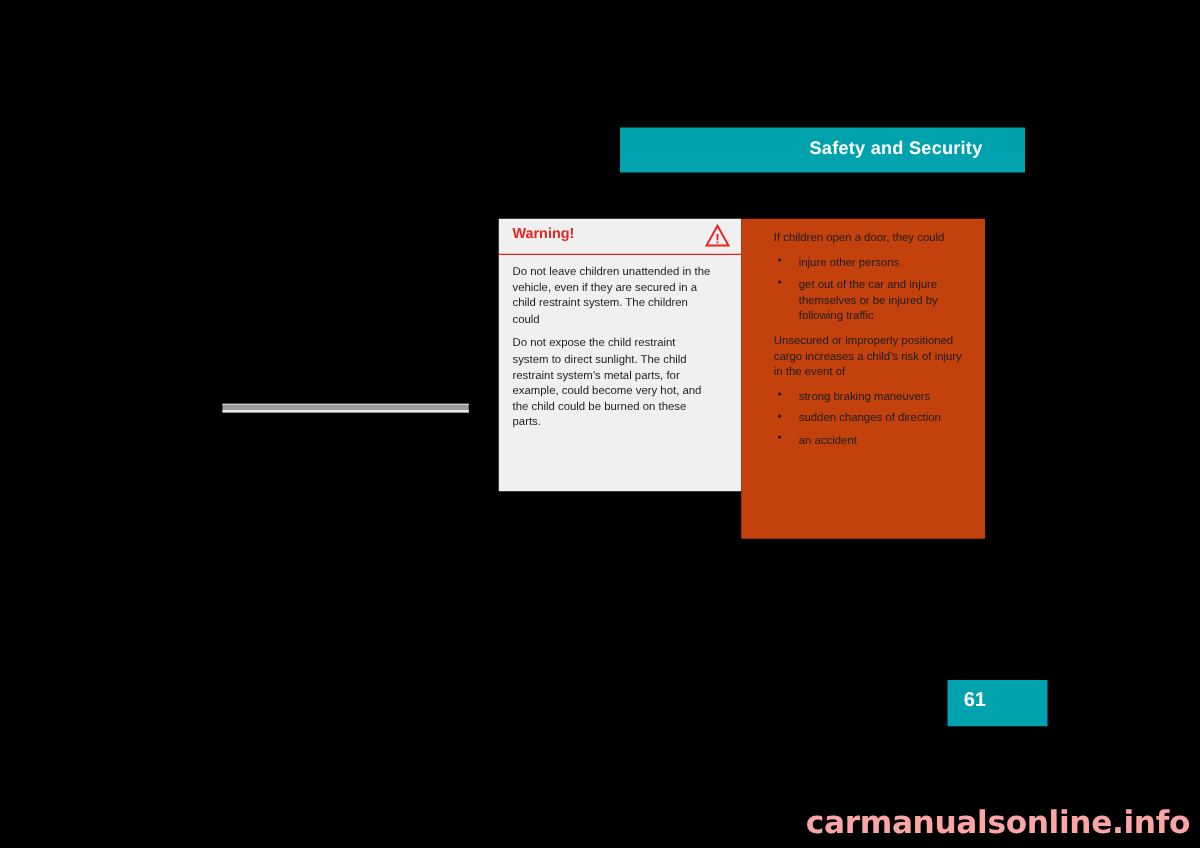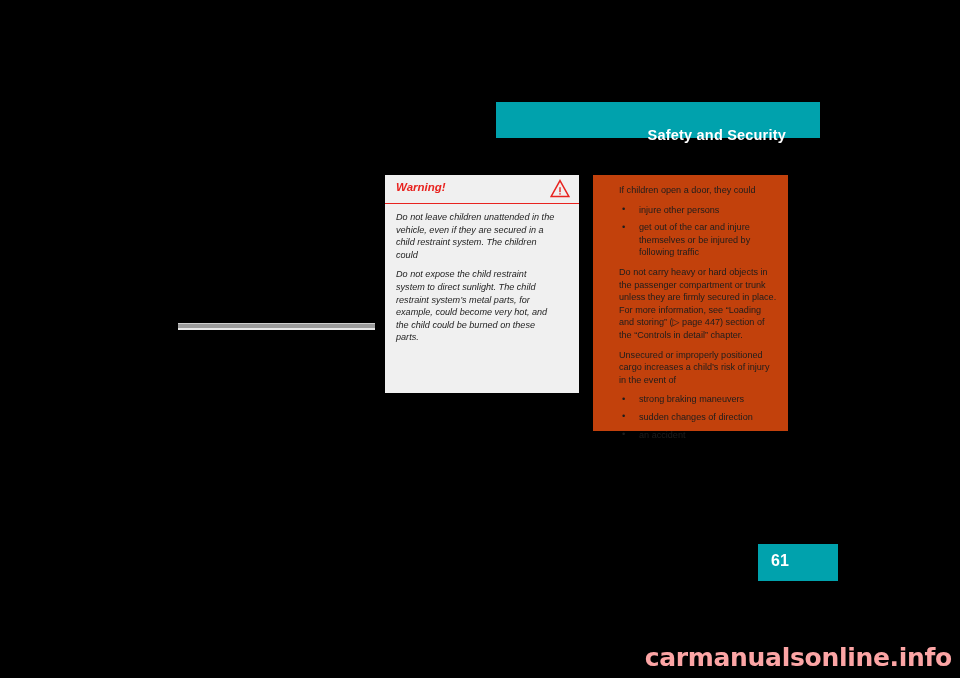--- a/index.html
+++ b/index.html
@@ -21,21 +21,21 @@
     position: absolute;
     left: 496px;
     top: 102px;
     width: 324px;
     height: 36px;
     background: #00a2ad;
   }
   #header-title {
     position: absolute;
     right: 34px;
-    top: 25px;
+    top: 9px;
     color: #ffffff;
     font-size: 14.5px;
     font-weight: bold;
     letter-spacing: 0.2px;
     white-space: nowrap;
   }
 
   
   #left-rule {
     position: absolute;
@@ -45,27 +45,26 @@
     height: 7px;
     background: #9c9c9c;
     border-top: 1px solid #cfcfcf;
     border-bottom: 2px solid #e8e8e8;
     box-sizing: border-box;
   }
 
   
   #warning-box {
     position: absolute;
-    left: 385px;
+    left: 399px;
     top: 175px;
     width: 194px;
     height: 218px;
     background: #f0f0f0;
     box-sizing: border-box;
-    font-style: italic;
   }
   #warning-header {
     position: relative;
     height: 28px;
     border-bottom: 1.5px solid #e8231f;
   }
   #warning-title {
     position: absolute;
     left: 11px;
     top: 6px;
@@ -186,21 +185,20 @@
     <p class="para">Do not expose the child restraint system to direct sunlight. The child restraint system’s metal parts, for example, could become very hot, and the child could be burned on these parts.</p>
   </div>
 </div>
 
 <div id="right-panel">
   <p class="para">If children open a door, they could</p>
   <ul class="bullets">
     <li>injure other persons</li>
     <li>get out of the car and injure themselves or be injured by following traffic</li>
   </ul>
-  <p class="para">Do not carry heavy or hard objects in the passenger compartment or trunk unless they are firmly secured in place. For more information, see “Loading and storing” (▷ page 447) section of the “Controls in detail” chapter.</p>
   <p class="para">Unsecured or improperly positioned cargo increases a child’s risk of injury in the event of</p>
   <ul class="bullets">
     <li>strong braking maneuvers</li>
     <li>sudden changes of direction</li>
     <li>an accident</li>
   </ul>
 </div>
 
 <div id="page-number-tab">
   <div id="page-number-label">61</div>

